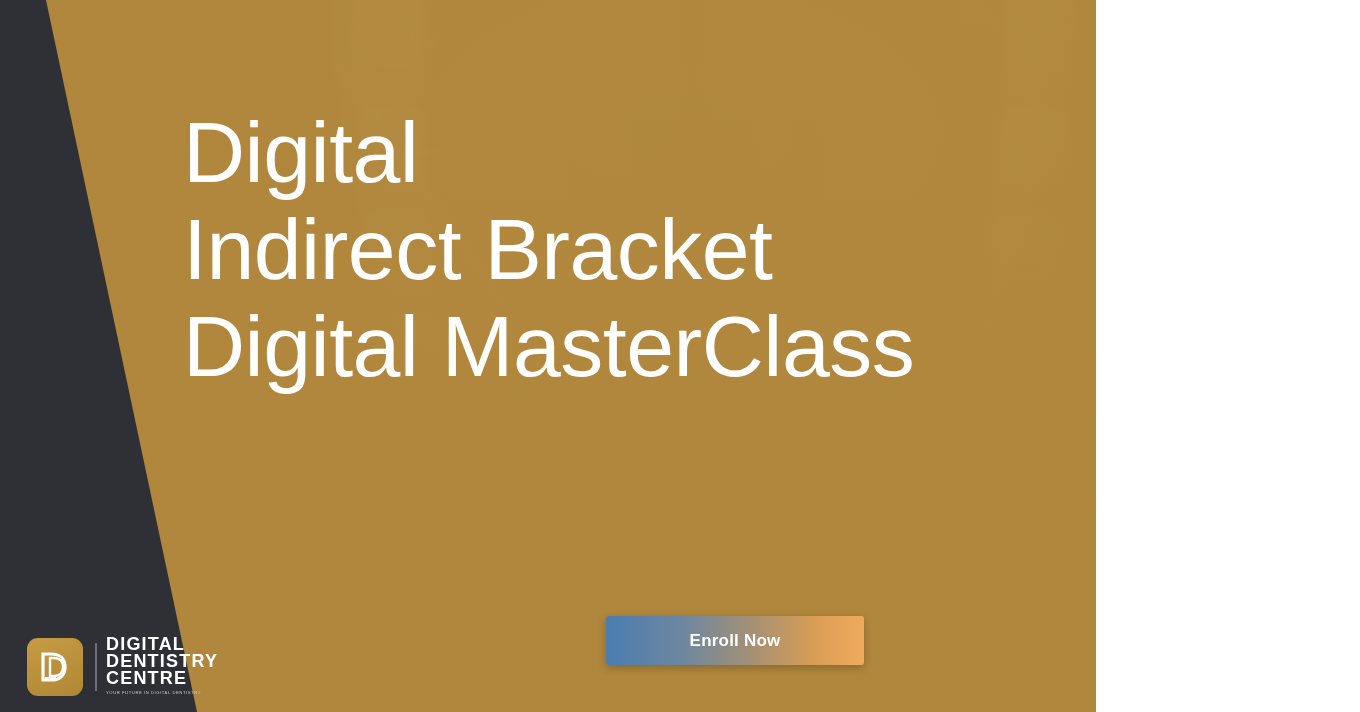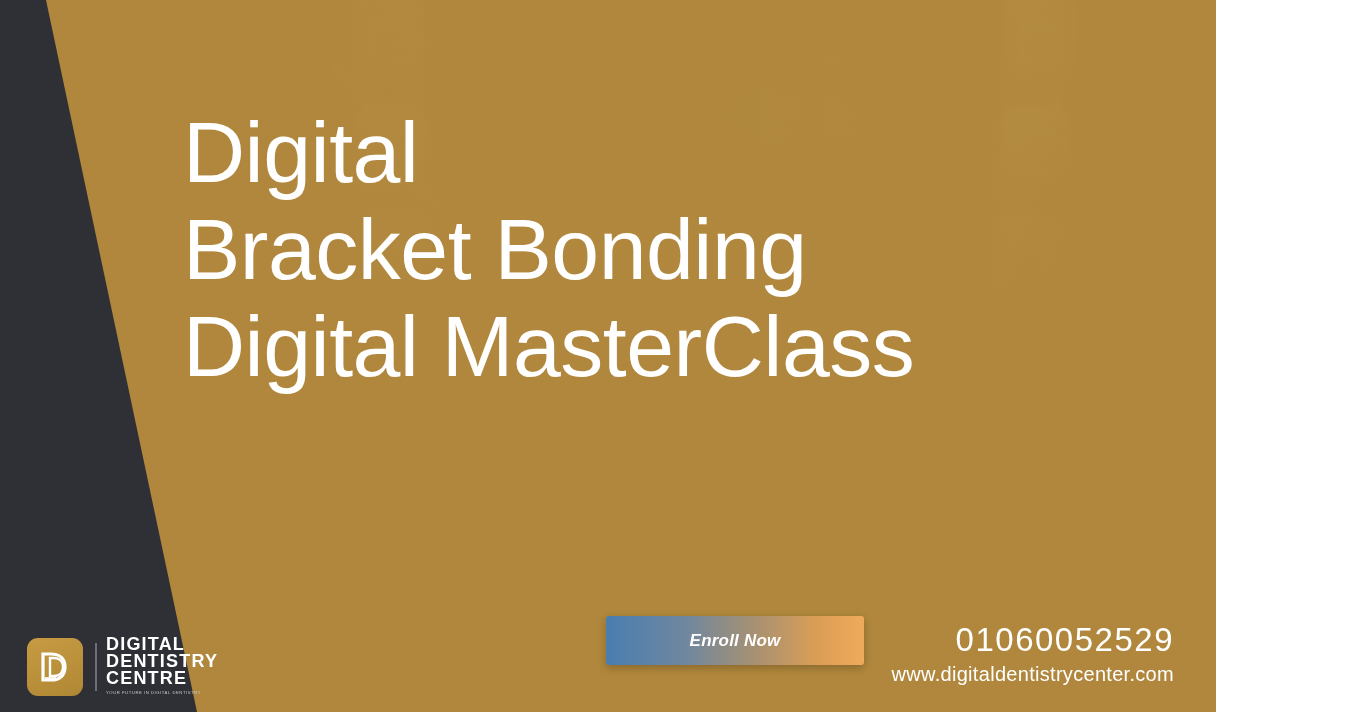--- a/index.html
+++ b/index.html
@@ -3,21 +3,21 @@
 <meta charset="utf-8">
 <style>
   html,body{margin:0;padding:0;}
   body{
     width:1360px;height:712px;
     font-family:"Liberation Sans", sans-serif;
     overflow:hidden;
   }
   #banner{
     position:relative;
-    width:1216px;height:712px;
+    width:1096px;height:712px;
     background:#B0873C;
     overflow:hidden;
   }
 
   
   #photo-layer{
     position:absolute;inset:0;
     overflow:hidden;
   }
   #photo-layer svg{position:absolute;top:0;left:0;width:1360px;height:712px;}
@@ -88,21 +88,20 @@
     border:0;border-radius:3px;
     background:linear-gradient(90deg,#4A7DB0 0%,#6E87A0 30%,#A89172 58%,#DB9E55 82%,#EFAA5C 100%);
     box-shadow:0 3px 9px rgba(0,0,0,.22);
     color:#FFFFFF;
     font-size:17px;
     font-weight:700;
     letter-spacing:.2px;
     cursor:pointer;
     display:flex;align-items:center;justify-content:center;
     font-family:"Liberation Sans", sans-serif;
-    font-style:italic;
   }
 
   
   #contact{
     position:absolute;
     right:42px;top:620px;
     text-align:right;
   }
   #phone{
     color:#FFFFFF;
@@ -248,34 +247,30 @@
         <path d="M512 676 H 548"></path>
       </g>
     </svg>
     <div id="gold-wash"></div>
   </div>
 
   <div id="dark-panel"></div>
 
   <div id="headline">
     <div class="head-line">Digital</div>
-    <div class="head-line">Bracket Bonding</div>
+    <div class="head-line">Indirect Bracket</div>
     <div class="head-line">Digital MasterClass</div>
   </div>
 
   <div id="subtitle">
   </div>
 
 
   <button id="enroll-button">Enroll Now</button>
 
-  <div id="contact">
-    <div id="phone">01060052529</div>
-    <div id="website">www.digitaldentistrycenter.com</div>
-  </div>
 
   <div id="logo">
     <div id="logo-mark">
       <svg width="40" height="40" viewBox="0 0 40 40" aria-hidden="true">
         <path d="M8 7 H16 C25 7 30 12 30 20 C30 28 25 33 16 33 H8 Z" fill="none" stroke="#FFFFFF" stroke-width="3.2"></path>
         <path d="M15 11 H19 C25 11 28 15 28 20 C28 25 25 29 19 29 H15 Z" fill="none" stroke="#FFFFFF" stroke-width="2.4"></path>
         <rect x="10" y="30" width="11" height="2" fill="#FFFFFF" opacity="0.85"></rect>
       </svg>
     </div>
     <div id="logo-divider"></div>

